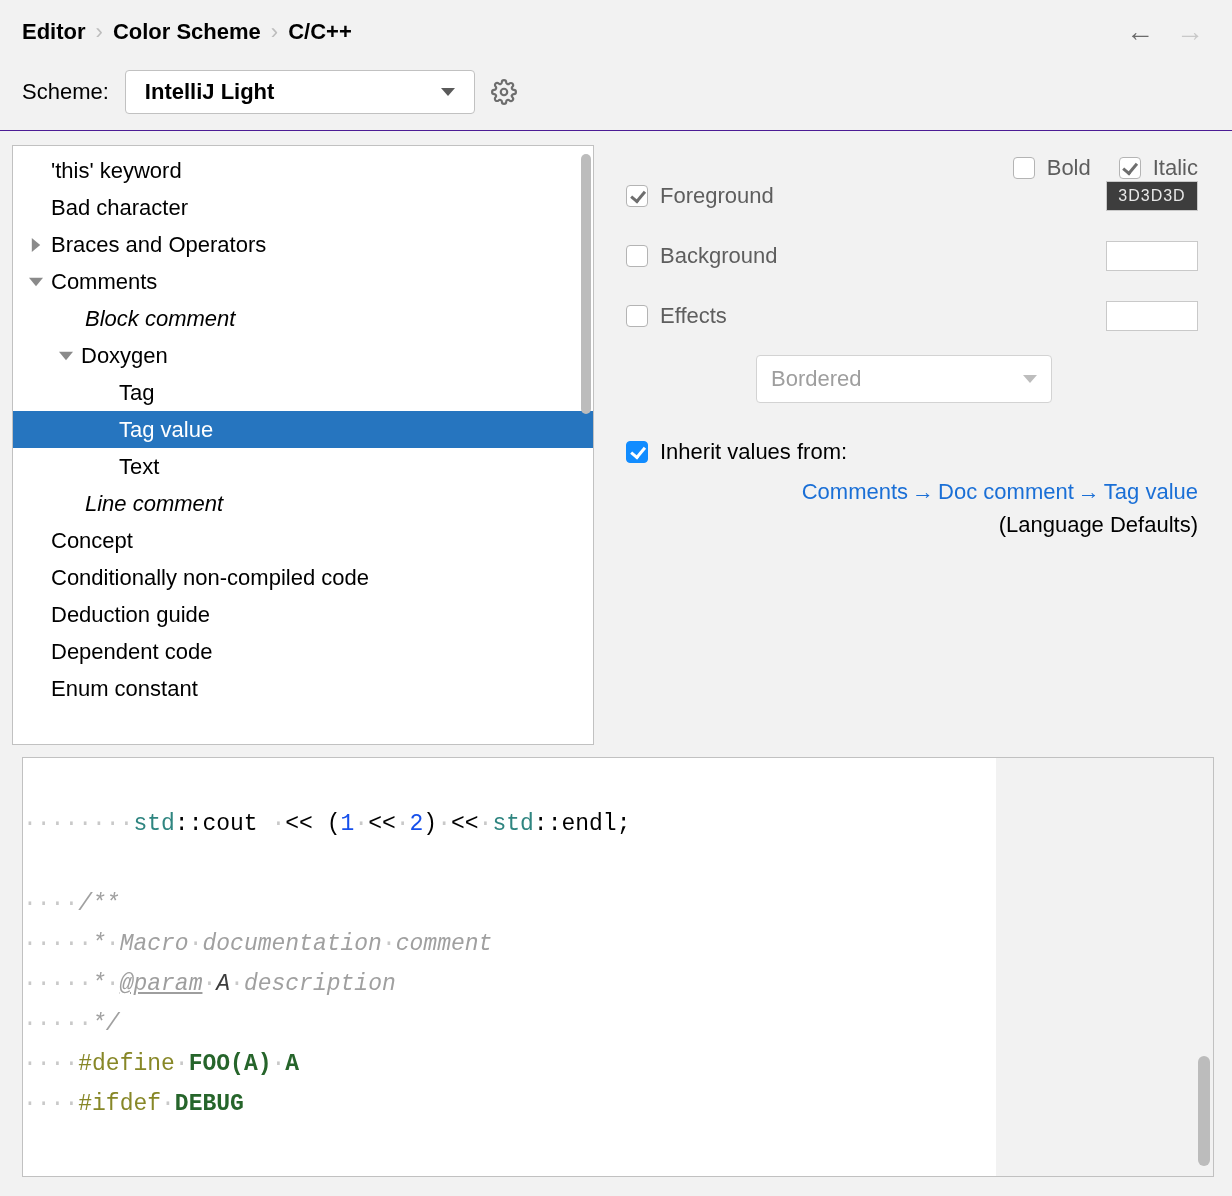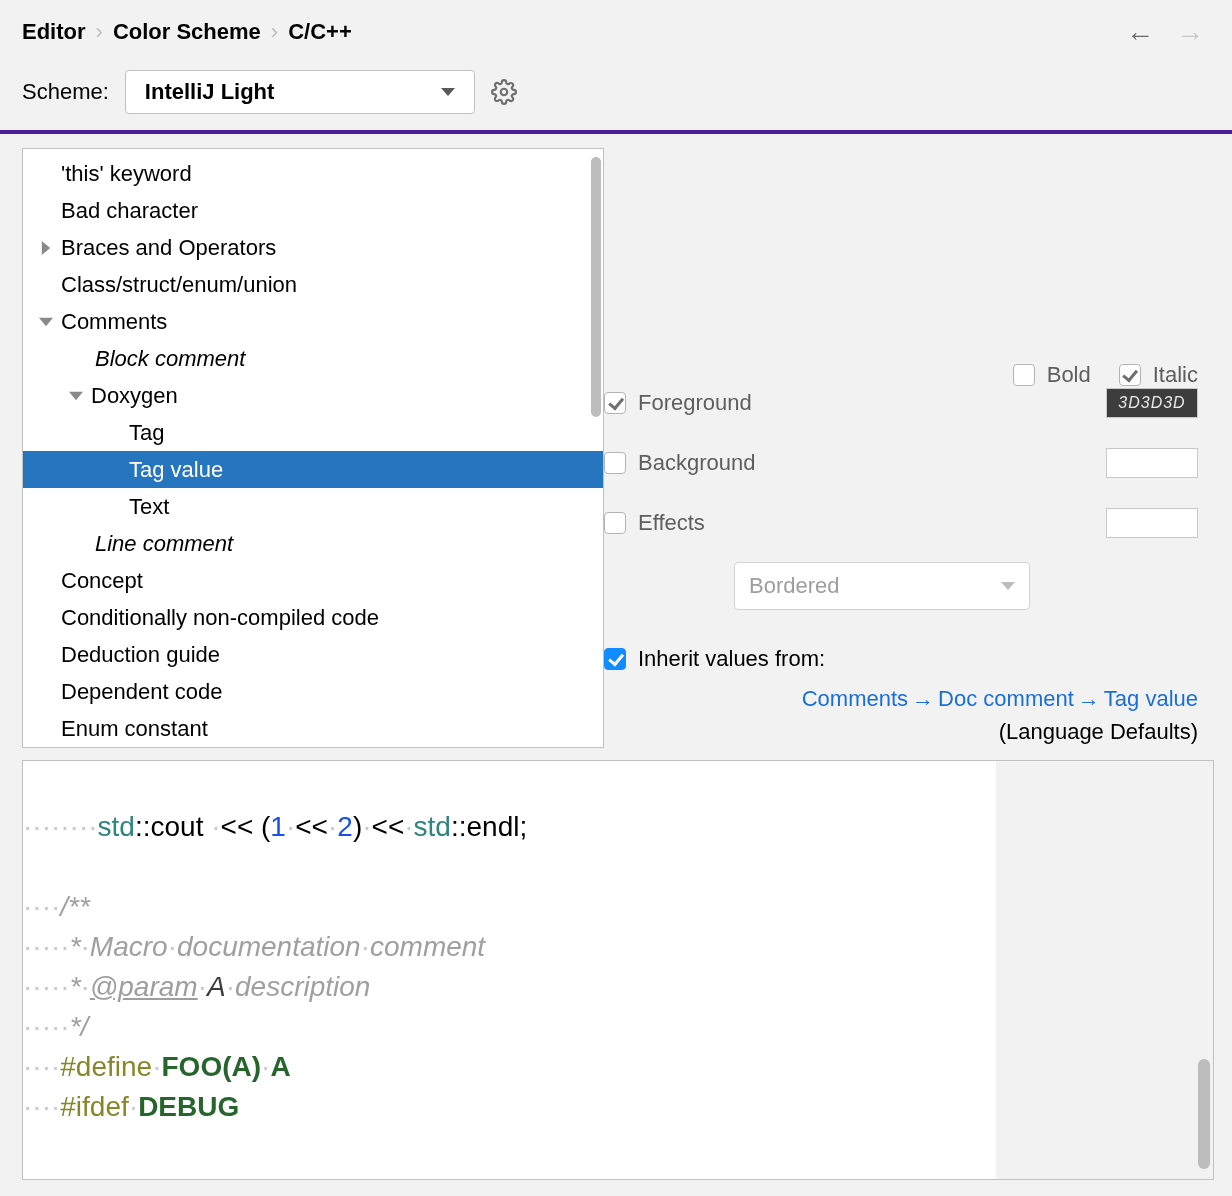--- a/index.html
+++ b/index.html
@@ -25,21 +25,21 @@
   .breadcrumb .spacer { flex: 1; }
   .nav-arrow { color: #6b6b6b; padding: 0 6px; font-size: 28px; line-height: 1; }
   .nav-arrow.disabled { color: #c9c9c9; }
 
   
   .scheme-row {
     display: flex;
     align-items: center;
     padding: 14px 22px 16px 22px;
     gap: 16px;
-    border-bottom: 4px solid #4c1d95;
+    border-bottom: 1px solid #4c1d95;
   }
   .scheme-row label { color: #000; }
   .scheme-select {
     display: flex;
     align-items: center;
     justify-content: space-between;
     background: #fff;
     border: 1px solid #c1c1c1;
     border-radius: 4px;
     padding: 8px 19px;
@@ -51,22 +51,22 @@
     width: 0; height: 0;
     border-left: 7px solid transparent;
     border-right: 7px solid transparent;
     border-top: 8px solid #5a5a5a;
   }
   .gear-icon { color: #6e6e6e; display:flex; }
 
   
   .content {
     display: flex;
-    padding: 14px 18px 0 22px;
-    align-items: flex-end;
+    padding: 14px 18px 0 12px;
+    gap: 32px;
   }
 
   
   .tree-panel {
     width: 582px;
     height: 600px;
     background: #fff;
     border: 1px solid #c1c1c1;
     position: relative;
   }
@@ -138,21 +138,20 @@
     display: flex;
     align-items: center;
     justify-content: space-between;
     margin-bottom: 30px;
   }
   .option-left { display: flex; align-items: center; }
   .swatch {
     width: 92px; height: 30px;
     border: 1px solid #c9c9c9;
     background: #fff;
-    font-style: italic;
   }
   .swatch.dark {
     background: #3d3d3d;
     color: #e8e8e8;
     font-size: 16px;
     display: flex; align-items: center; justify-content: center;
     letter-spacing: 1px;
   }
   .effects-select {
     margin-top: -6px;
@@ -176,22 +175,22 @@
   
   .preview-wrap {
     margin: 12px 18px 0 22px;
     display: flex;
   }
   .preview {
     flex: 1;
     background: #fff;
     border: 1px solid #c1c1c1;
     border-right: none;
-    font-family: Liberation Sans, sans-serif;
-    font-size: 28px;
+    font-family: Liberation Mono, monospace;
+    font-size: 23px;
     line-height: 40px;
     padding: 6px 0 12px 0;
     white-space: pre;
   }
   .preview .dots { color: #c9c9c9; }
   .gutter {
     width: 218px;
     border: 1px solid #c1c1c1;
     border-left: none;
     position: relative;
@@ -254,23 +253,20 @@
           <span>Bad character</span>
         </div>
       <div class="tree-item">
         <span class="chev">
           <svg width="14" height="14" viewBox="0 0 10 10">
               <path d="M2 0 L8 5 L2 10 Z" fill="#8a8a8a"></path>
             </svg>
         </span>
         <span>Braces and Operators</span>
       </div>
-      <div class="tree-item indent1">
-          <span>Class/struct/enum/union</span>
-        </div>
       <div class="tree-item">
         <span class="chev">
           <svg width="14" height="14" viewBox="0 0 10 10">
               <path d="M0 2 L10 2 L5 8 Z" fill="#8a8a8a"></path>
             </svg>
         </span>
         <span>Comments</span>
       </div>
       <div class="tree-item indent2">
           <span>Block comment</span>

